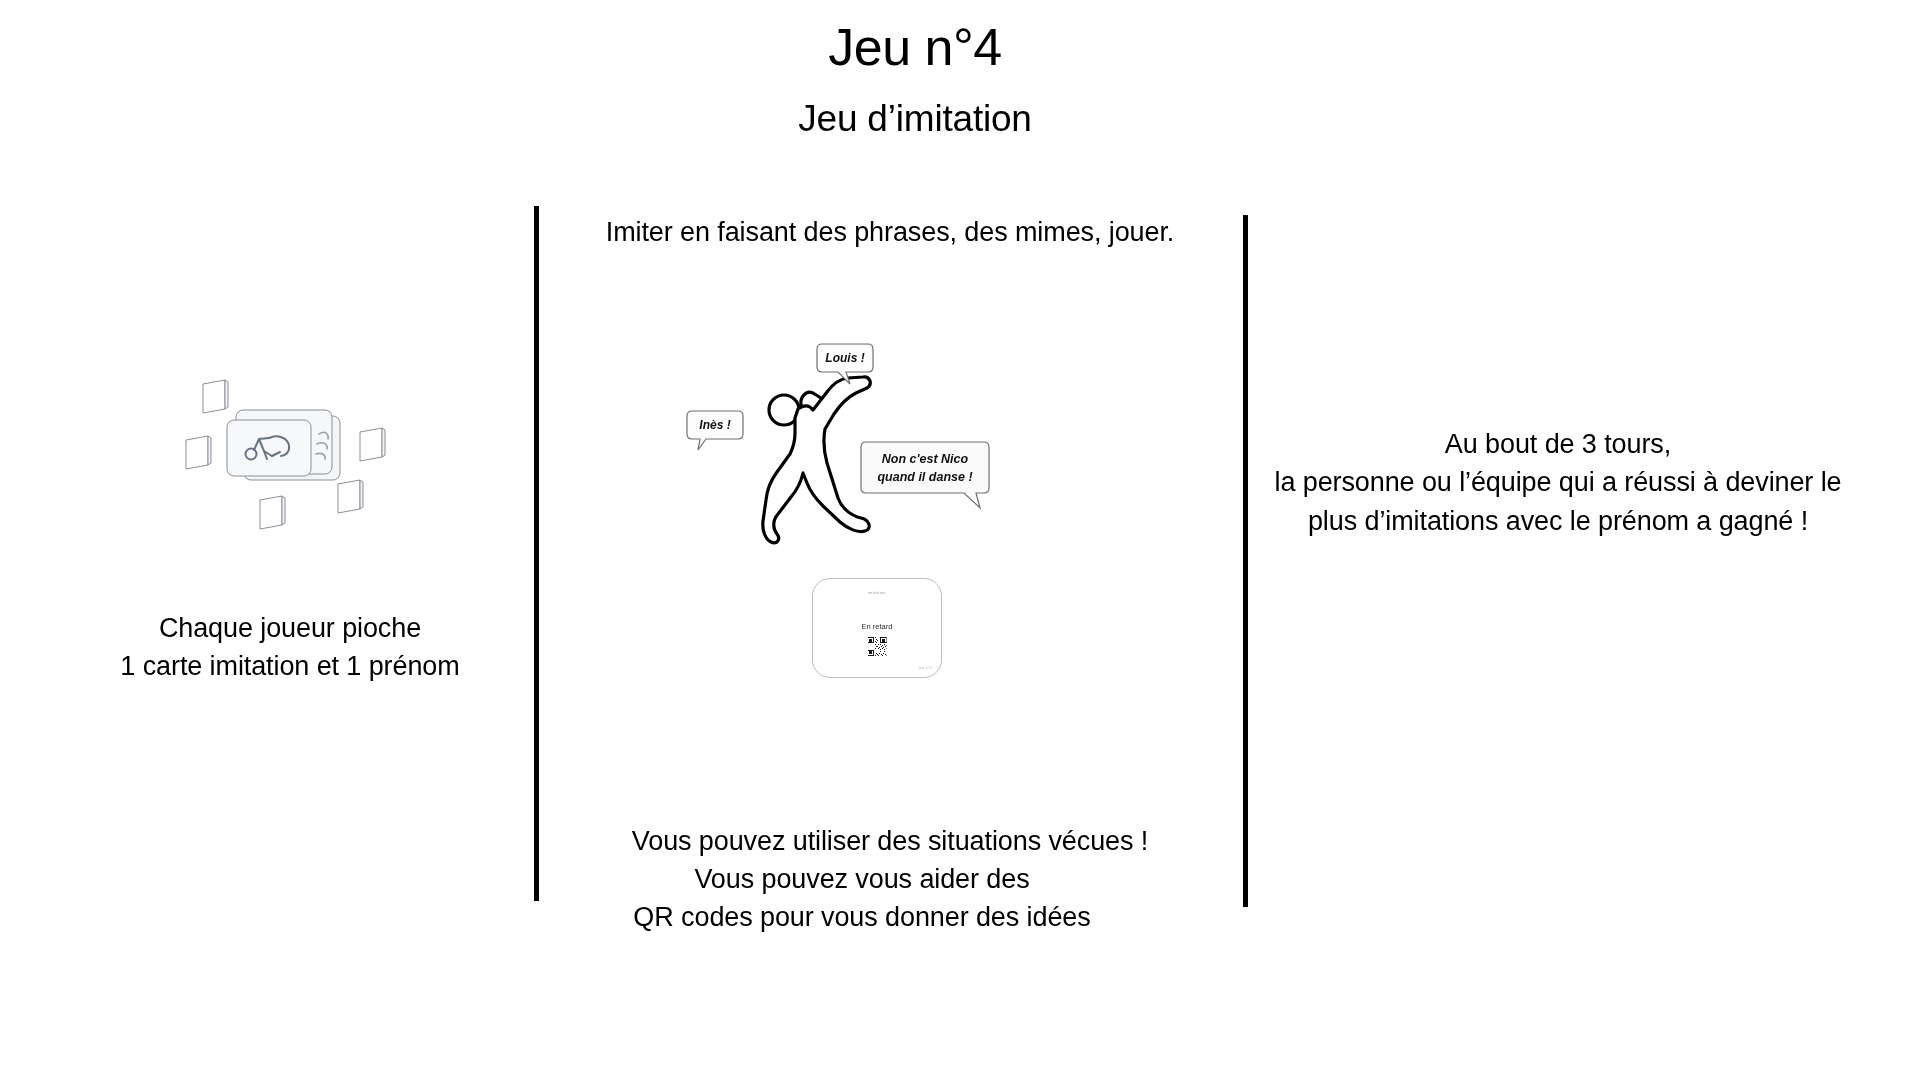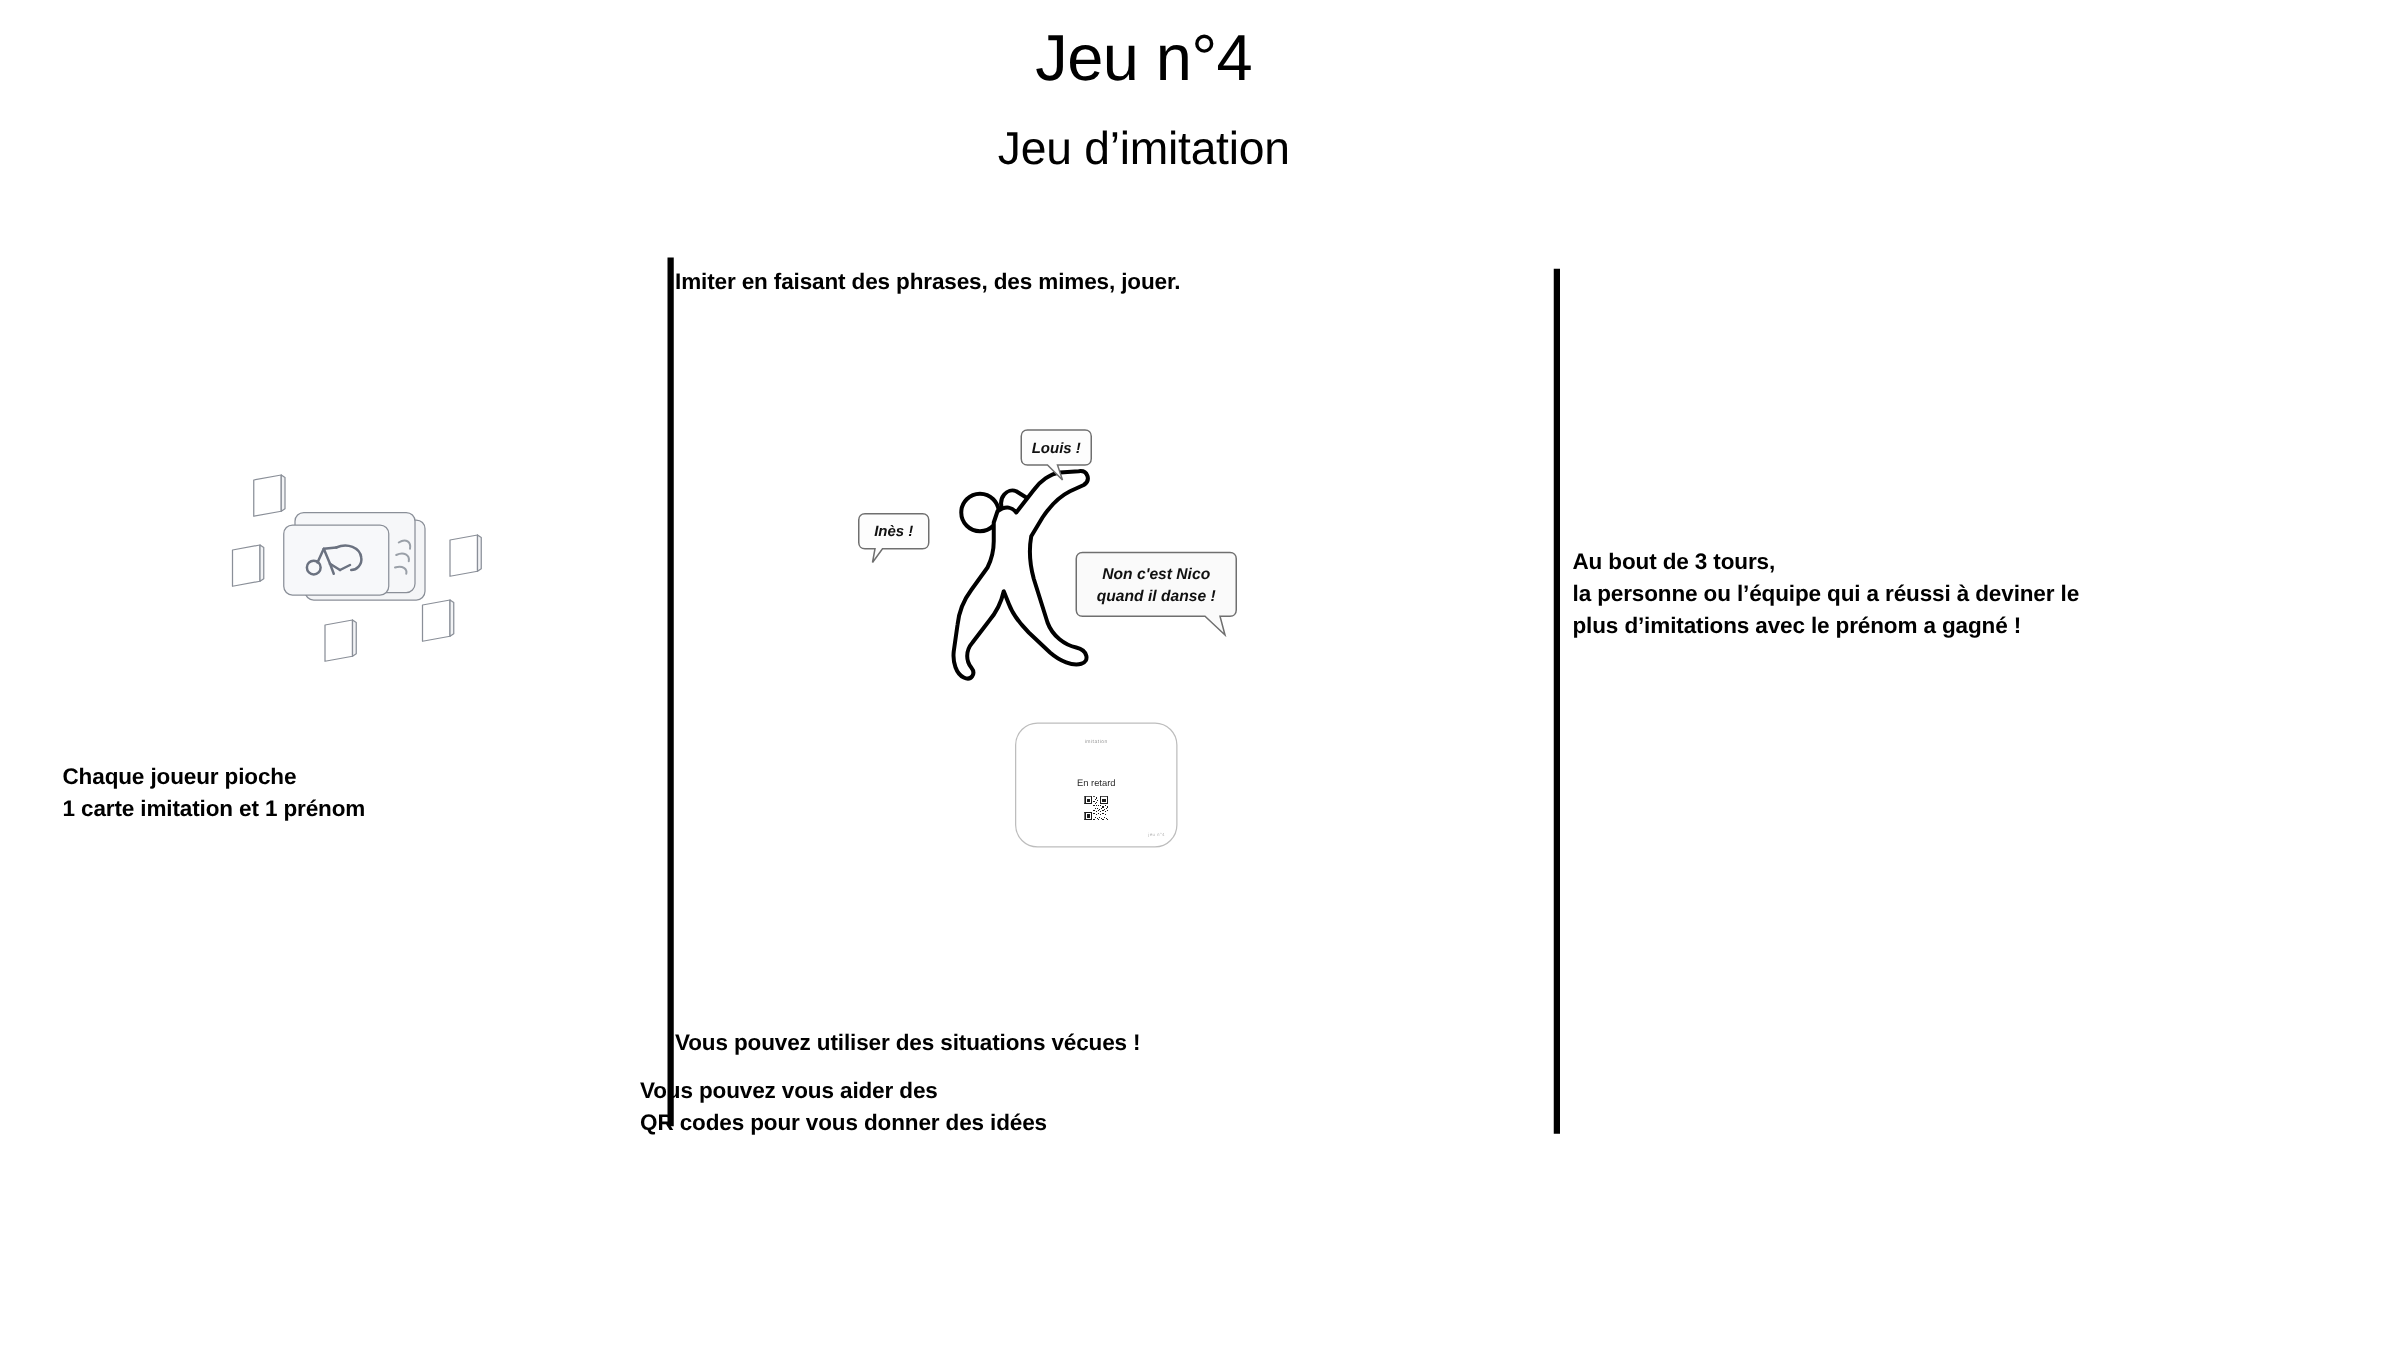--- a/index.html
+++ b/index.html
@@ -46,23 +46,23 @@
     position: absolute;
     width: 5px;
     background: #000000;
   }
   #divider-left  { left: 534px;  top: 206px; height: 695px; }
   #divider-right { left: 1243px; top: 215px; height: 692px; }
 
   
   .col-text {
     position: absolute;
-    text-align: left;
-    font-size: 18px;
-    font-weight: 700;
+    text-align: center;
+    font-size: 27px;
+    font-weight: 400;
     line-height: 1.42;
     letter-spacing: -0.1px;
     white-space: pre-line;
   }
 
   #left-caption {
     left: 50px;
     top: 609px;
     width: 480px;
   }
@@ -81,21 +81,21 @@
   }
 
   #center-note-2 {
     left: 512px;
     top: 860px;
     width: 700px;
   }
 
   #right-caption {
     left: 1258px;
-    top: 437px;
+    top: 425px;
     width: 600px;
   }
 
   
   #card-pile {
     position: absolute;
     left: 168px;
     top: 372px;
     width: 235px;
     height: 165px;

